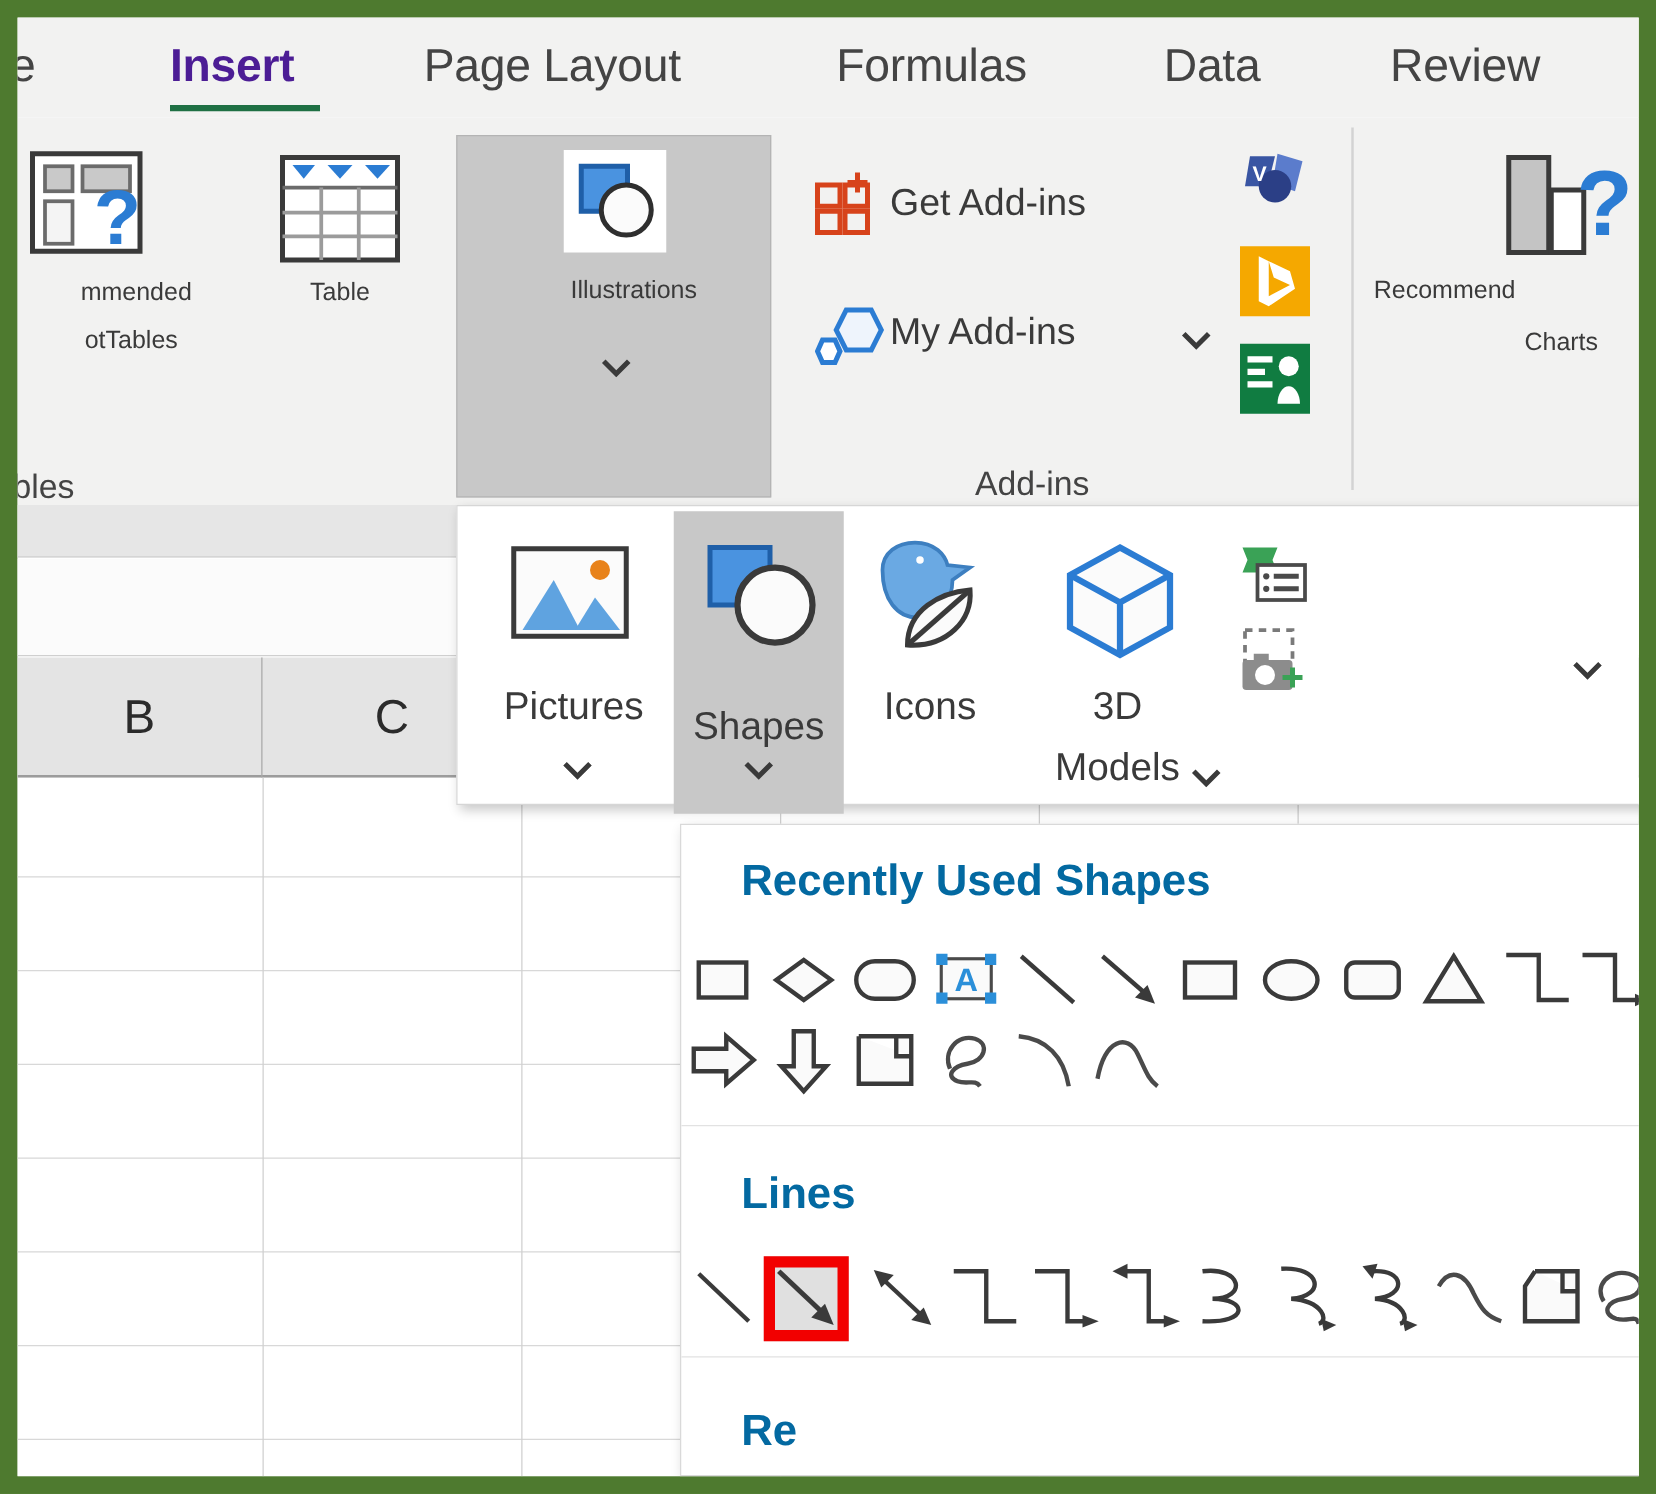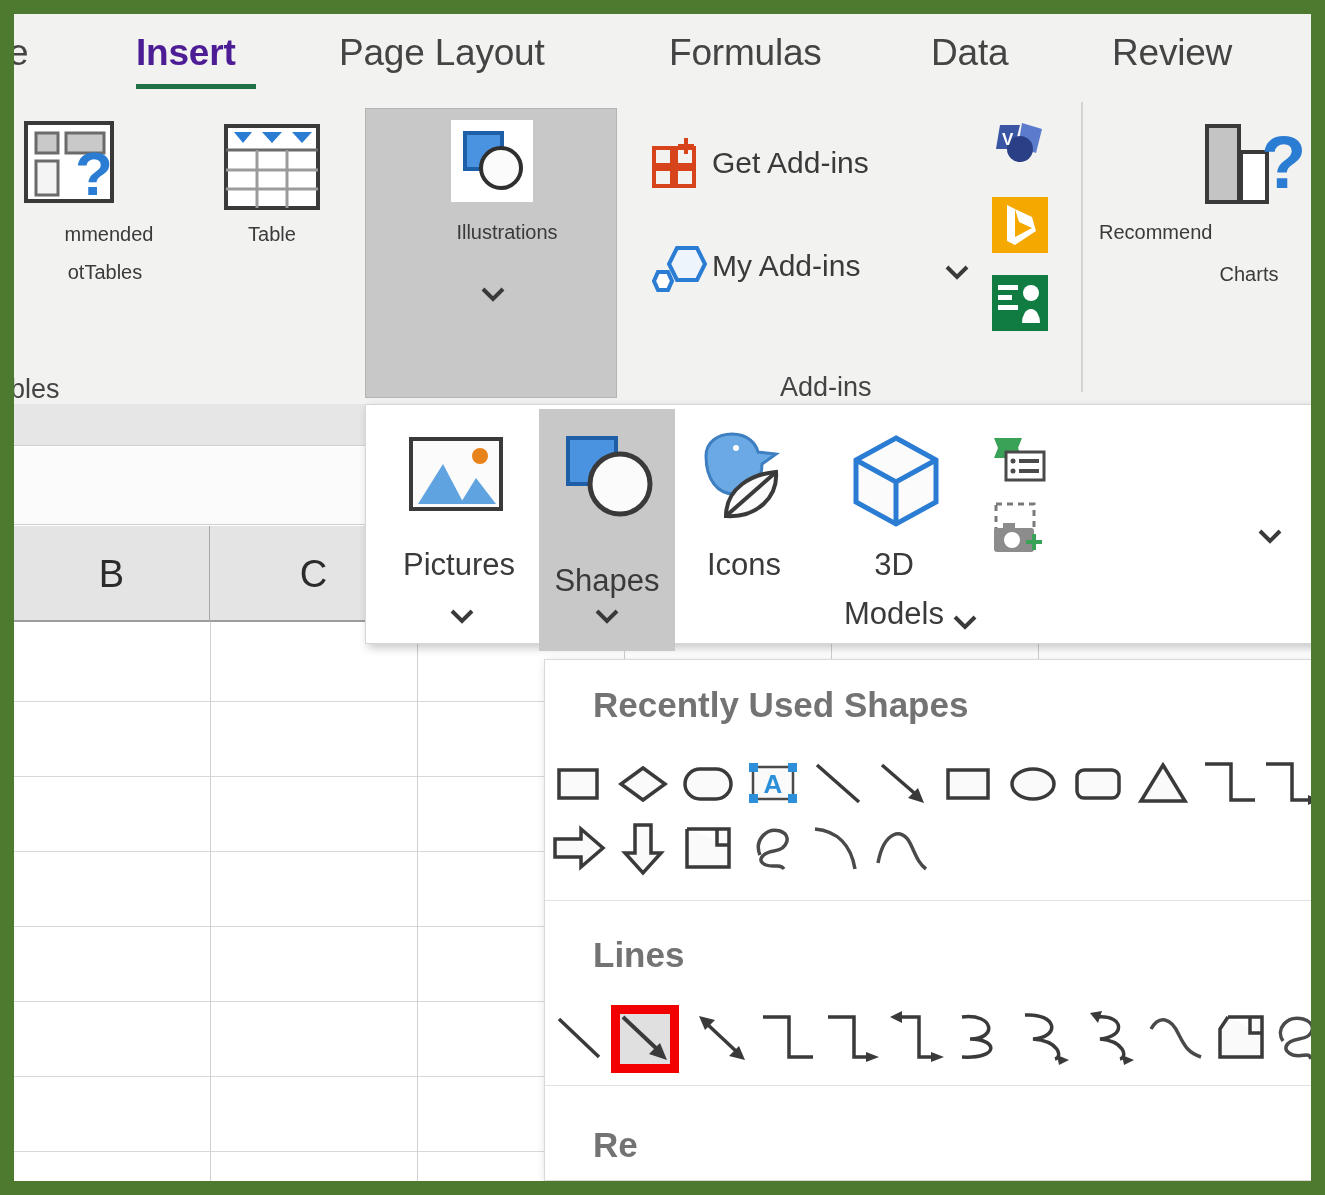--- a/index.html
+++ b/index.html
@@ -150,21 +150,21 @@
     position: absolute;
     left: 530px; top: 645px;
     width: 783px; height: 522px;
     background: #ffffff;
     border: 1px solid #d9d9d9;
     box-shadow: 3px 4px 10px rgba(0,0,0,0.20);
     overflow: hidden;
   }
   .gal-head {
     position: absolute;
-    font-size: 35px; font-weight: bold; color: #737373;
+    font-size: 35px; font-weight: bold; color: #0369a1;
     white-space: nowrap;
   }
   .gal-div {
     position: absolute; height: 1px; background: #e2e2e2;
   }
   .shape-cell {
     position: absolute;
     width: 66px; height: 66px;
   }
   .shape-cell svg { display: block; width: 66px; height: 66px; }

